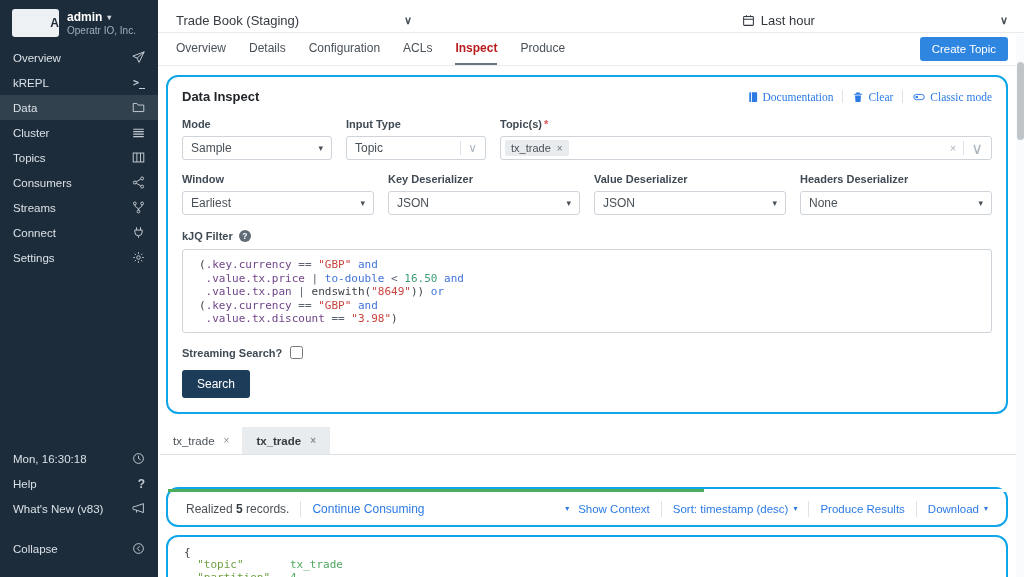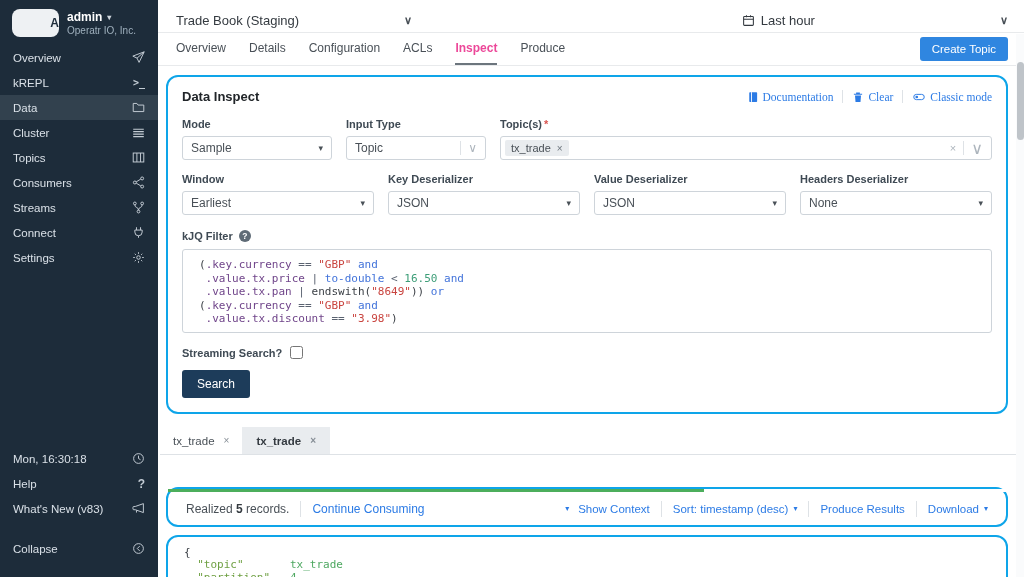--- a/index.html
+++ b/index.html
@@ -4,21 +4,21 @@
 <style>
   * { margin:0; padding:0; box-sizing:border-box; }
   html,body { width:1024px; height:577px; overflow:hidden; background:#fff;
     font-family:"Liberation Sans", sans-serif; }
   .app { display:flex; width:1024px; height:577px; }
 
   
   .sidebar { width:158px; min-width:158px; background:#1d2c3a; color:#d9e0e7;
     display:flex; flex-direction:column; position:relative; }
   .side-user { display:flex; align-items:center; gap:8px; padding:9px 12px 4px; cursor:pointer; }
-  .avatar { width:44px; height:28px; background:#eef1f3; color:#1d2c3a; border-radius:8px;
+  .avatar { width:44px; height:28px; background:#eef1f3; color:#1d2c3a; border-radius:3px;
     font-weight:bold; font-size:12px; display:flex; align-items:center; justify-content:center;padding-left:47px; }
   .user-name-row { display:flex; align-items:center; gap:5px; font-weight:bold; font-size:12px; color:#fff; }
   .user-caret { font-size:8px; color:#cfd6dd; }
   .user-org { font-size:10px; color:#9fb0bd; margin-top:1px; }
   .side-nav { margin-top:4px; }
   .side-item { height:25px; display:flex; align-items:center; justify-content:space-between;
     padding:0 13px; font-size:11.5px; cursor:pointer; color:#d9e0e7; }
   .side-item.active { background:#32414e; }
   .side-icon { color:#c3ccd4; display:flex; align-items:center; }
   .side-icon svg { display:block; }
@@ -34,21 +34,21 @@
   .topbar-caret { margin-left:105px; font-size:11px; font-weight:bold; color:#495057; cursor:pointer; }
   .range { margin-left:auto; margin-right:185px; display:flex; align-items:center; gap:6px;
     cursor:pointer; color:#343a40; }
   .range-caret { font-size:11px; font-weight:bold; color:#495057; cursor:pointer; }
   .cluster-name { cursor:pointer; }
 
   .tabrow { height:33px; border-bottom:1px solid #e8eaec; display:flex; align-items:stretch;
     padding-left:18px; }
   .tab { display:flex; align-items:center; margin-right:23px; font-size:12px; color:#495057;
     cursor:pointer; border-bottom:2px solid transparent; }
-  .tab.active { color:#ec4899; font-weight:bold; border-bottom-color:#6c757d; }
+  .tab.active { color:#b91c1c; font-weight:bold; border-bottom-color:#6c757d; }
   .create-topic { margin-left:auto; align-self:center; margin-right:16px; background:#2f86e0;
     color:#fff; border:none; border-radius:3px; font-size:11.5px; padding:6px 12px; cursor:pointer;
     font-family:"Liberation Sans", sans-serif; }
 
   .content { flex:1; padding:0 16px 0 8px; overflow:hidden; }
 
   .card { border:2px solid #0ea5e9; border-radius:12px; background:#fff; }
   .form-card { margin-top:9px; padding:12px 14px 14px; }
   .card-head { display:flex; align-items:center; }
   .card-head h2 { font-size:13px; color:#212529; }

